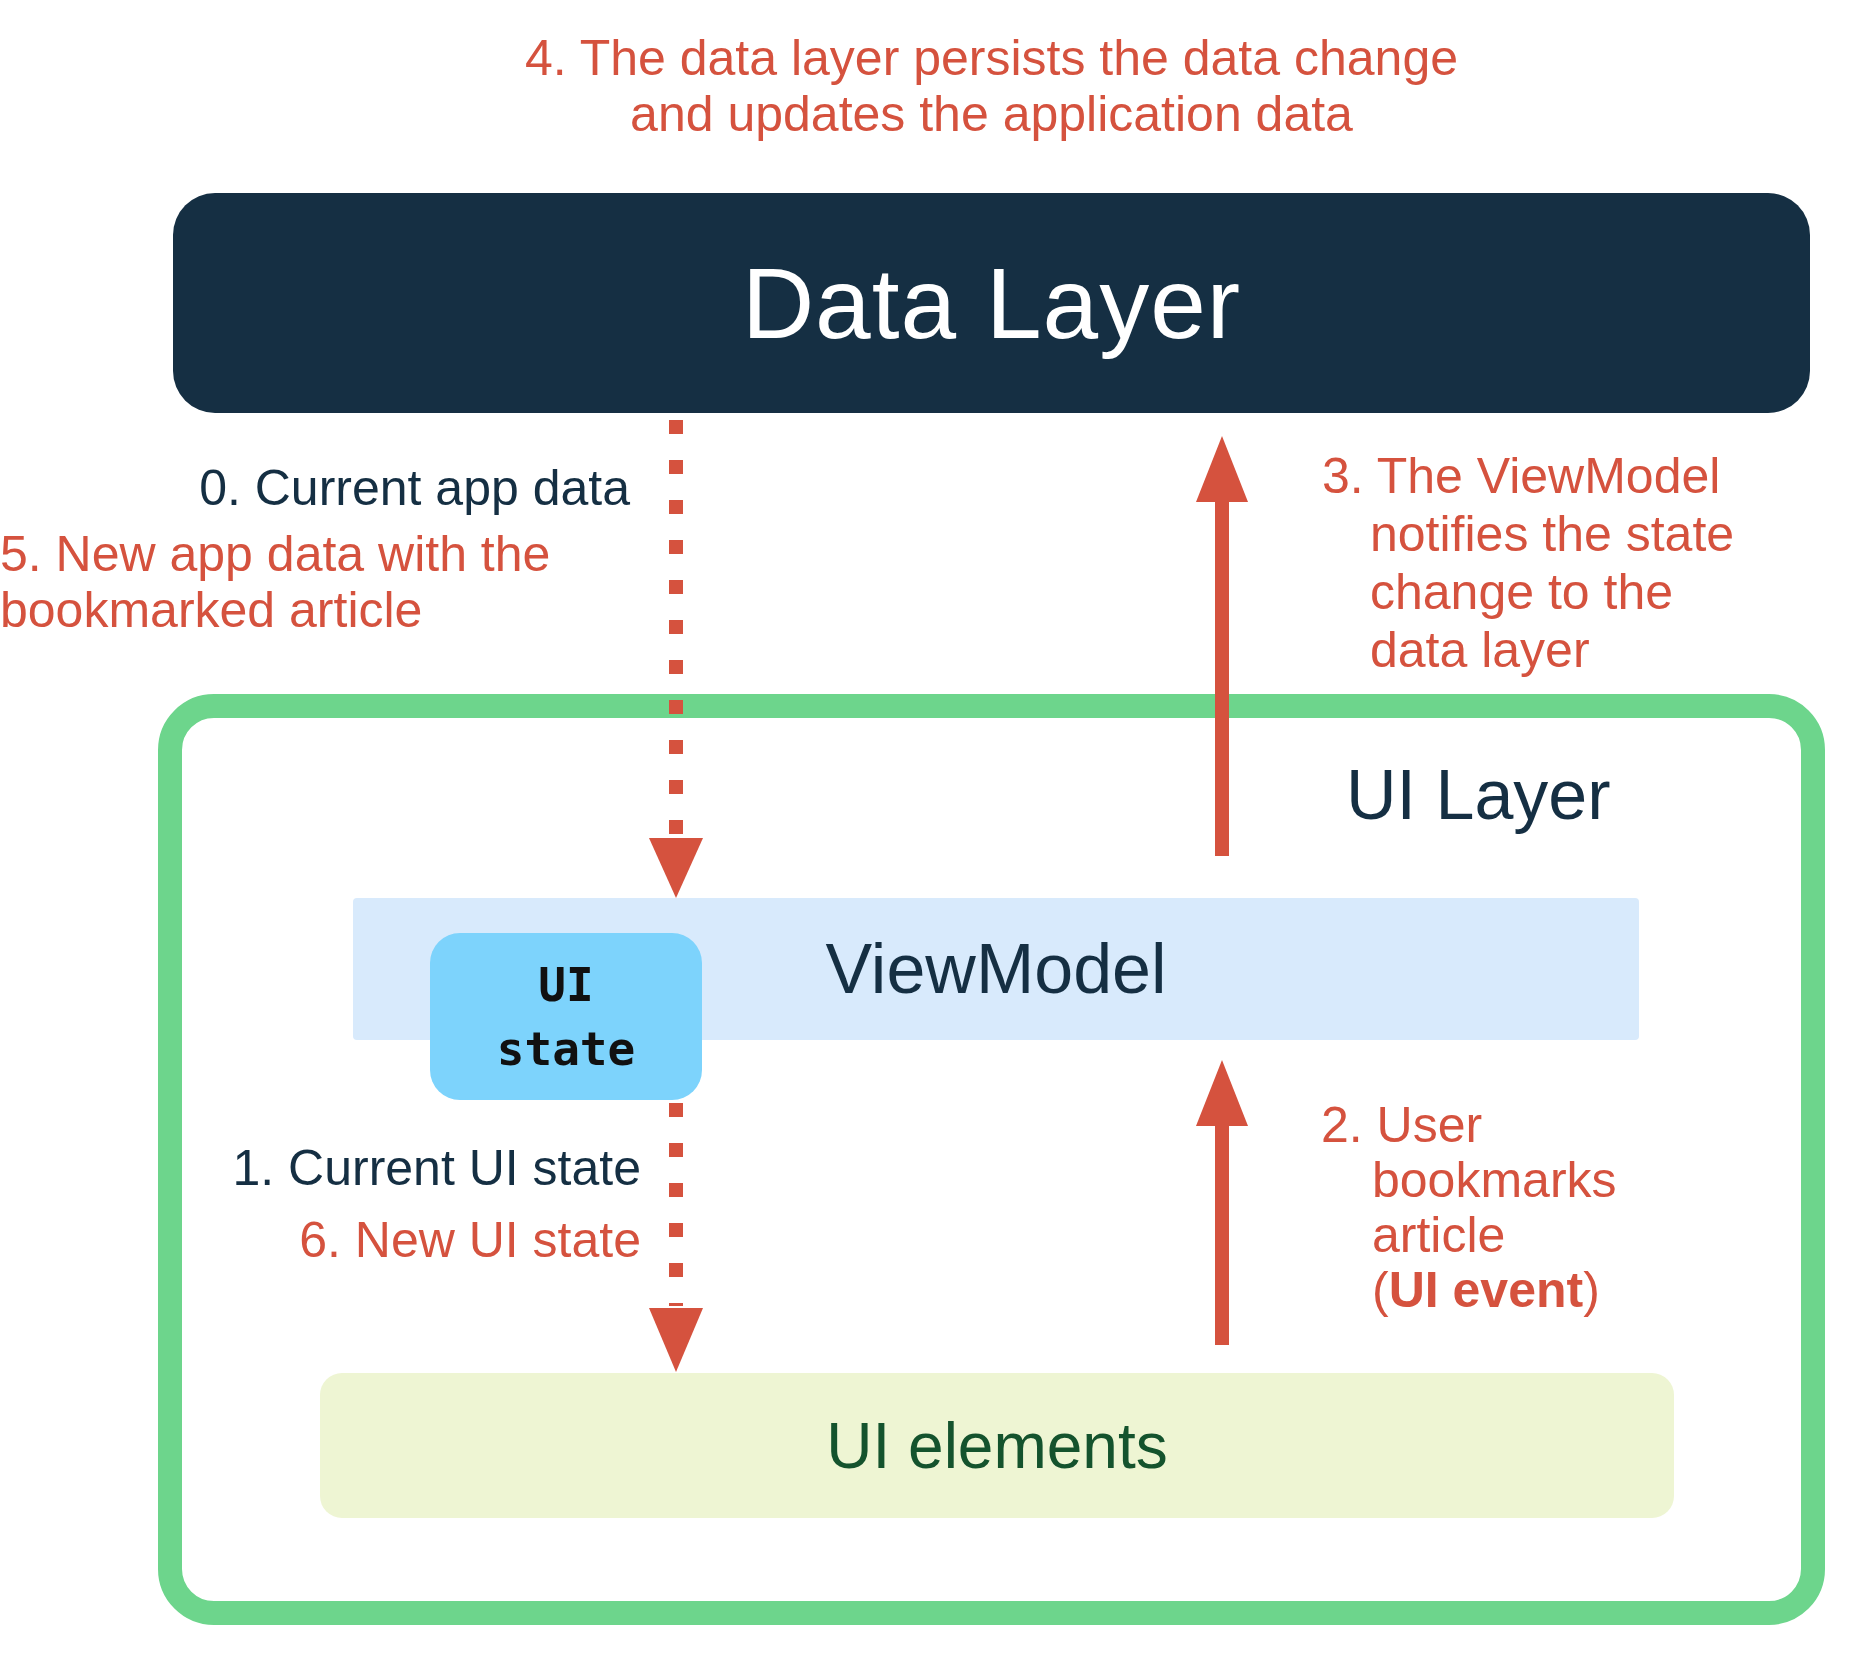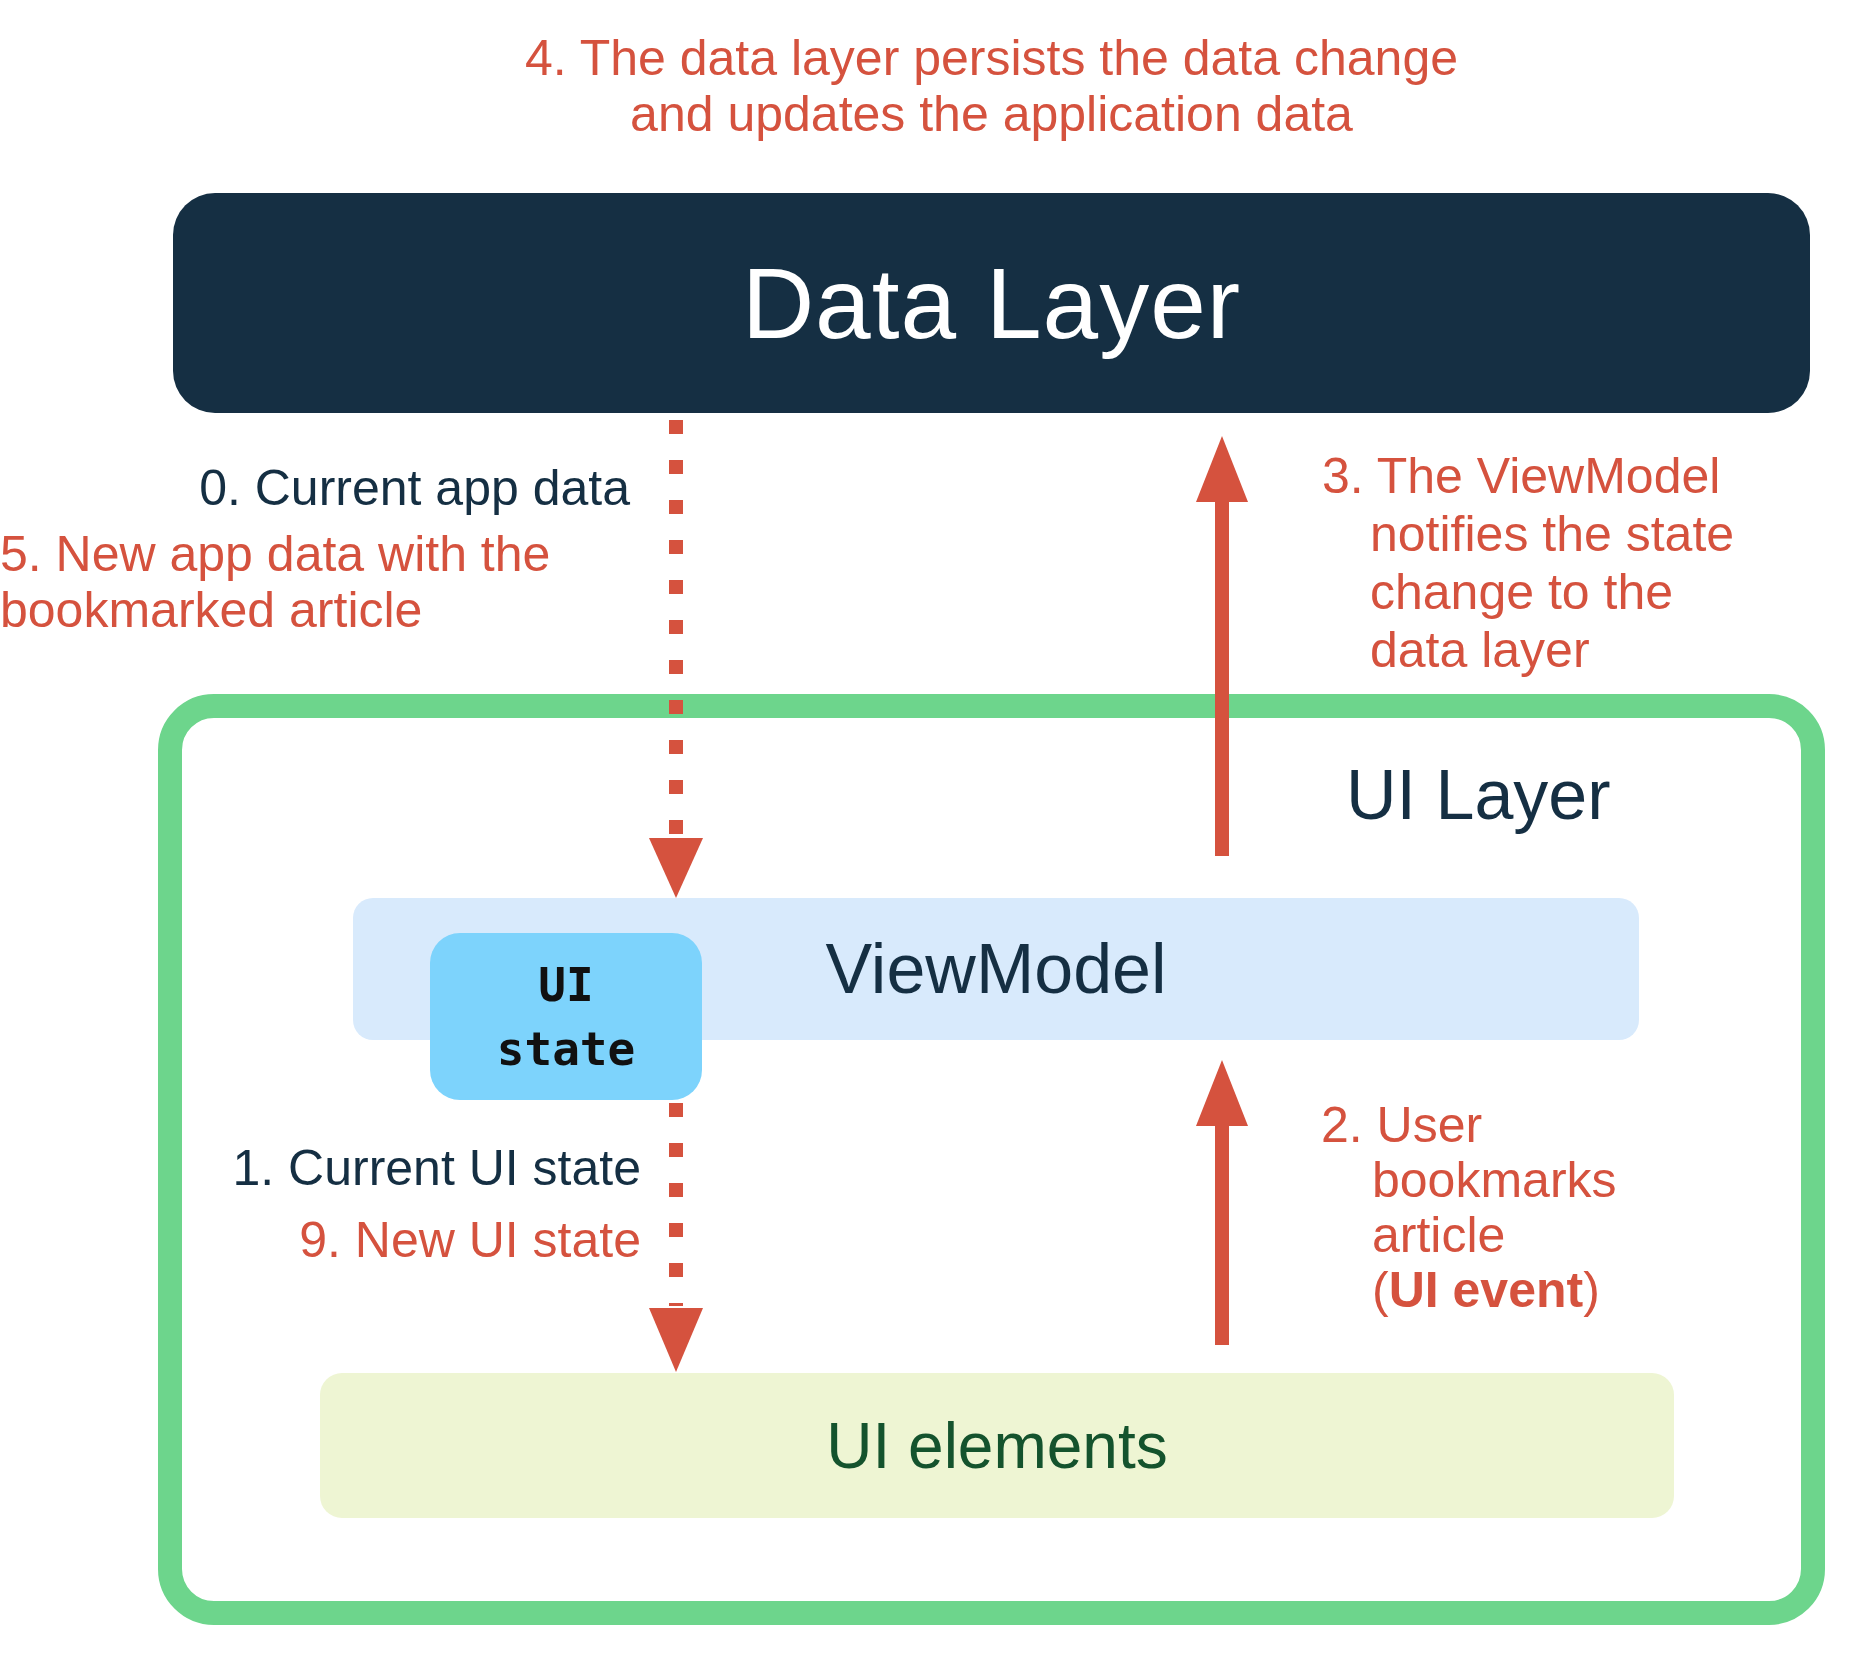--- a/index.html
+++ b/index.html
@@ -24,21 +24,21 @@
     left:158px;top:694px;width:1667px;height:931px;
     box-sizing:border-box;border:24px solid #6dd58c;border-radius:56px;
     background:#ffffff;
   }
   .ui-layer-label{
     left:1346px;top:752px;width:300px;
     color:#152f43;font-size:62px;line-height:70px;white-space:nowrap;
   }
   .viewmodel-bar{
     left:353px;top:898px;width:1286px;height:142px;
-    background:#d8eafc;border-radius:20px;
+    background:#d8eafc;border-radius:4px;
     display:flex;align-items:center;justify-content:center;
   }
   .viewmodel-bar .label{color:#152f43;font-size:70px;}
   .ui-state-chip{
     left:430px;top:933px;width:272px;height:167px;
     background:#7dd3fc;border-radius:30px;
     display:flex;flex-direction:column;align-items:center;justify-content:center;
     z-index:5;
   }
   .ui-state-chip .line{
@@ -134,21 +134,21 @@
   <div class="abs viewmodel-bar">
     <div class="label">ViewModel</div>
   </div>
 
   <div class="abs ui-state-chip">
     <div class="line">UI</div>
     <div class="line">state</div>
   </div>
 
   <div class="abs cap navy cap-step1">1. Current UI state</div>
-  <div class="abs cap red cap-step6">9. New UI state</div>
+  <div class="abs cap red cap-step6">6. New UI state</div>
 
   <div class="abs cap red cap-step2">
     <div>2. User</div>
     <div class="cont">bookmarks</div>
     <div class="cont">article</div>
     <div class="cont"><span>(</span><span class="bold">UI event</span><span>)</span></div>
   </div>
 
   <div class="abs ui-elements-box">
     <div class="label">UI elements</div>

